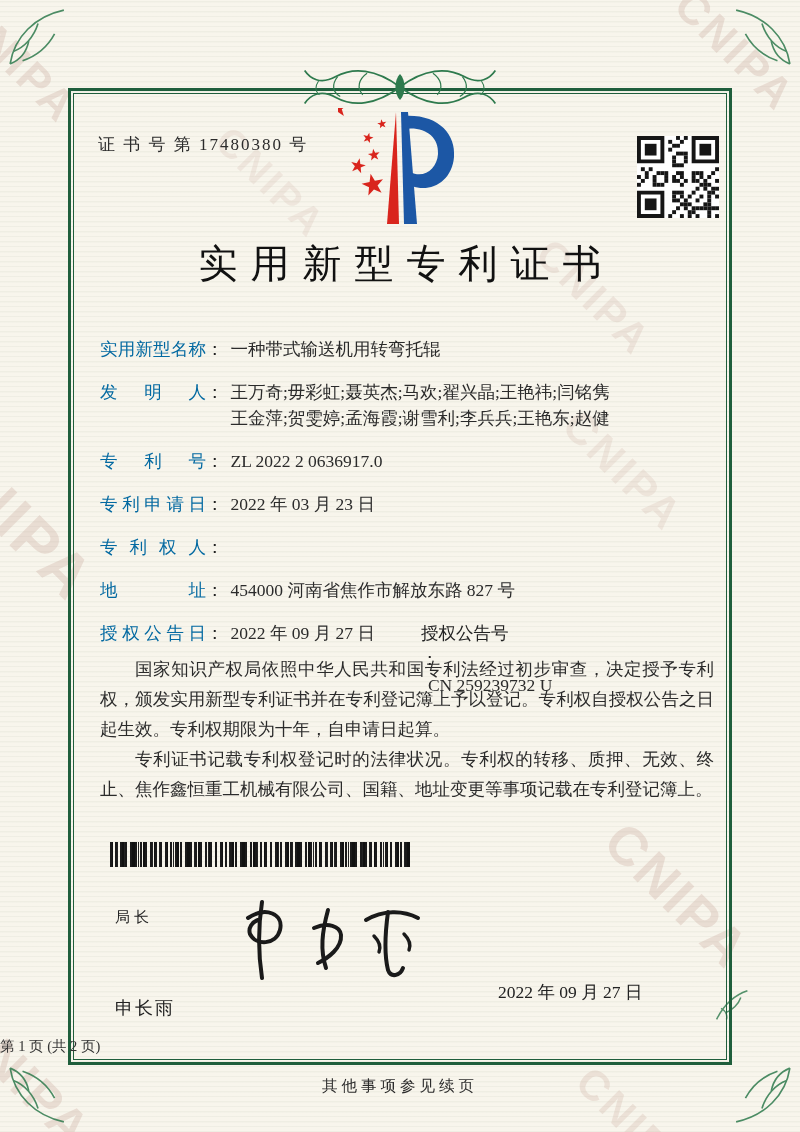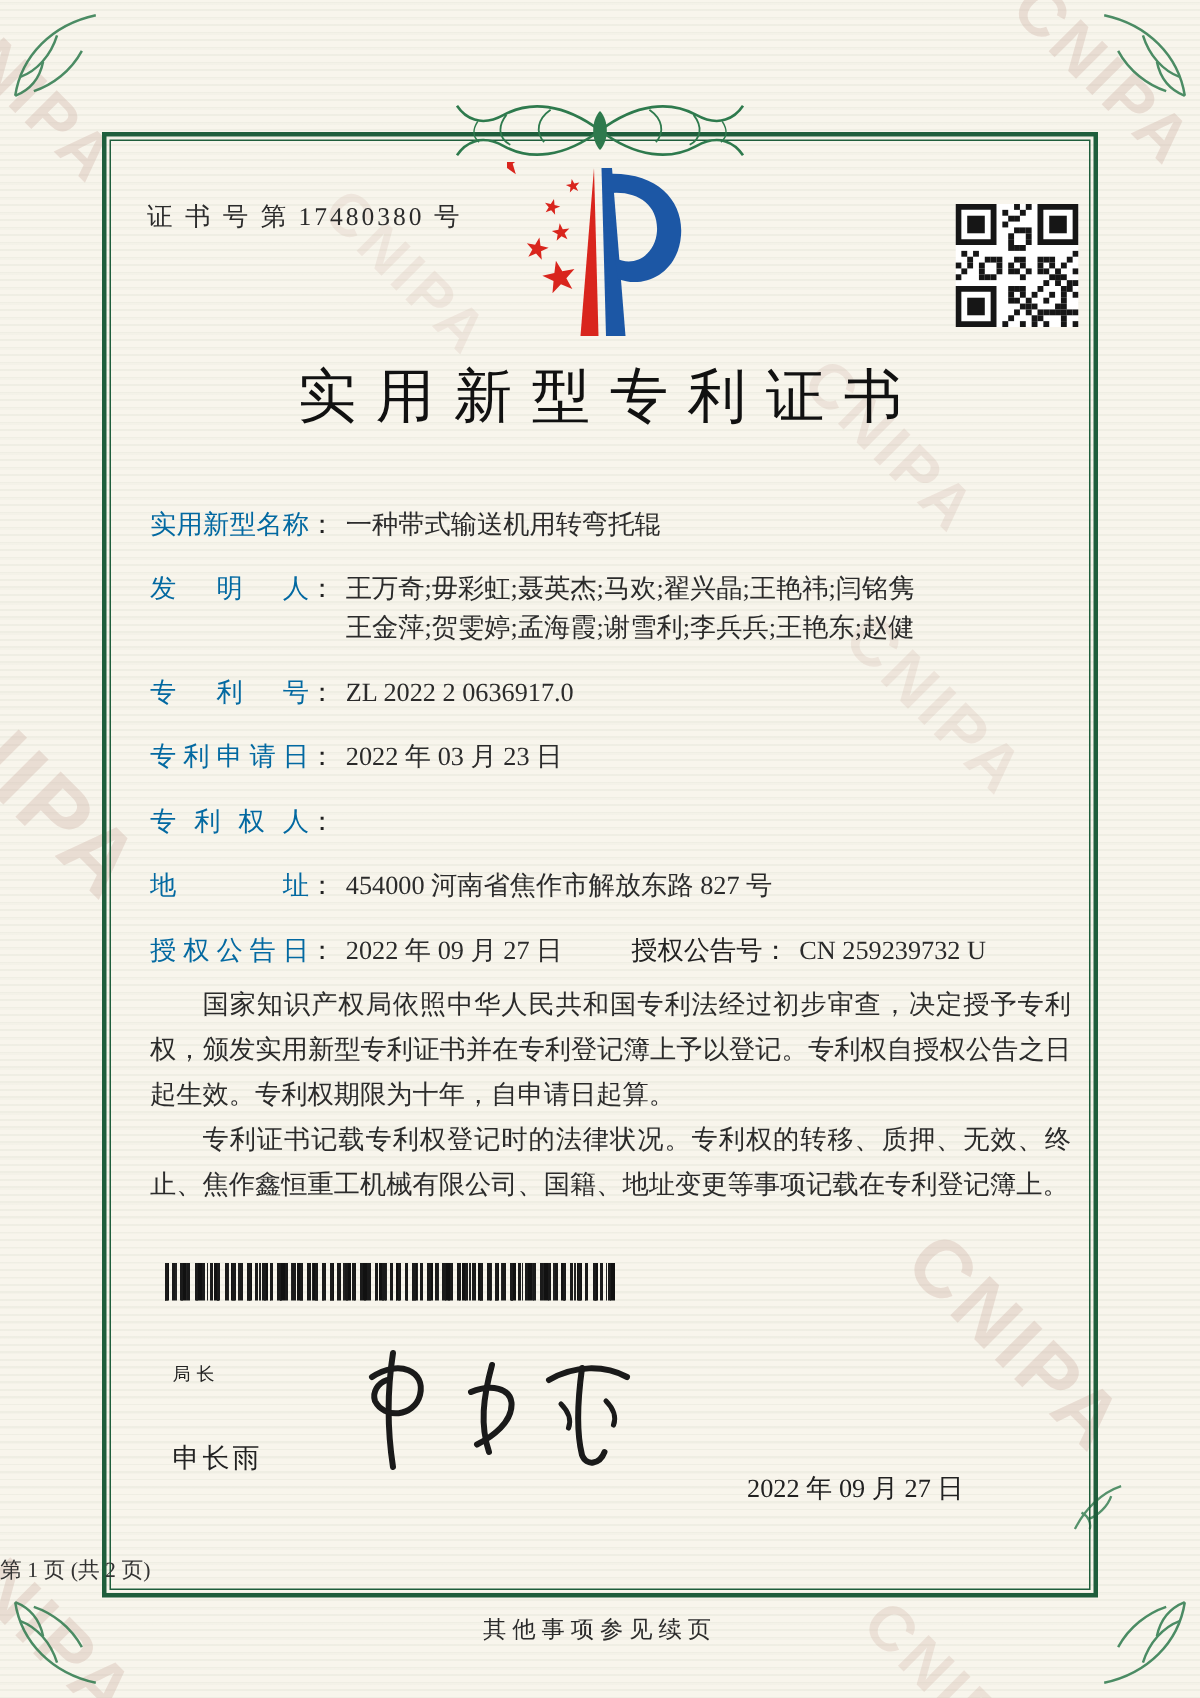--- a/index.html
+++ b/index.html
@@ -41,32 +41,32 @@
     letter-spacing:13px;text-indent:13px;
   }
   .fields{position:absolute;left:100px;top:336px;width:600px;font-size:17.5px;}
   .frow{display:flex;align-items:flex-start;margin-bottom:17px;line-height:26px;}
   .lbl{
     display:inline-block;width:106px;flex:0 0 106px;
     text-align:justify;text-align-last:justify;color:#0369a1;
   }
   .colon{flex:0 0 auto;}
   .val{margin-left:7px;white-space:pre-line;color:#2b2b2b;}
-  .grant-group2{margin-left:46px;display:flex;}
+  .grant-group2{margin-left:46px;display:flex;flex-direction:column;}
   .paras{position:absolute;left:100px;top:654px;width:614px;font-size:17.5px;line-height:30px;text-align:justify;color:#2b2b2b;}
   .paras p{margin:0;text-indent:2em;}
   .barcode{
     position:absolute;left:110px;top:842px;width:300px;height:25px;
     background:
       repeating-linear-gradient(90deg,#1a1a1a 0 2px,transparent 2px 5px),
       repeating-linear-gradient(90deg,#111 0 3px,transparent 3px 11px),
       repeating-linear-gradient(90deg,#222 0 1px,transparent 1px 7px);
   }
-  .signer-title{position:absolute;left:115px;top:908px;font-size:12px;letter-spacing:4px;}
-  .signer-name{position:absolute;left:115px;top:960px;font-size:18px;letter-spacing:2px;text-align:center;}
+  .signer-title{position:absolute;left:115px;top:908px;font-size:15px;letter-spacing:4px;}
+  .signer-name{position:absolute;left:115px;top:996px;font-size:18px;letter-spacing:2px;text-align:center;}
   .signature{position:absolute;left:228px;top:890px;width:215px;height:90px;}
   .issue-date{position:absolute;left:498px;top:980px;font-size:17.5px;}
   .page-info{position:absolute;left:0;top:1037px;width:100%;text-align:left;font-size:14.5px;color:#333;}
   .footer-note{position:absolute;left:0;top:1076px;width:100%;text-align:center;font-size:15.5px;letter-spacing:4px;color:#2b2b2b;}
 </style>
 </head>
 <body>
 
 <div class="texture"></div>
 

